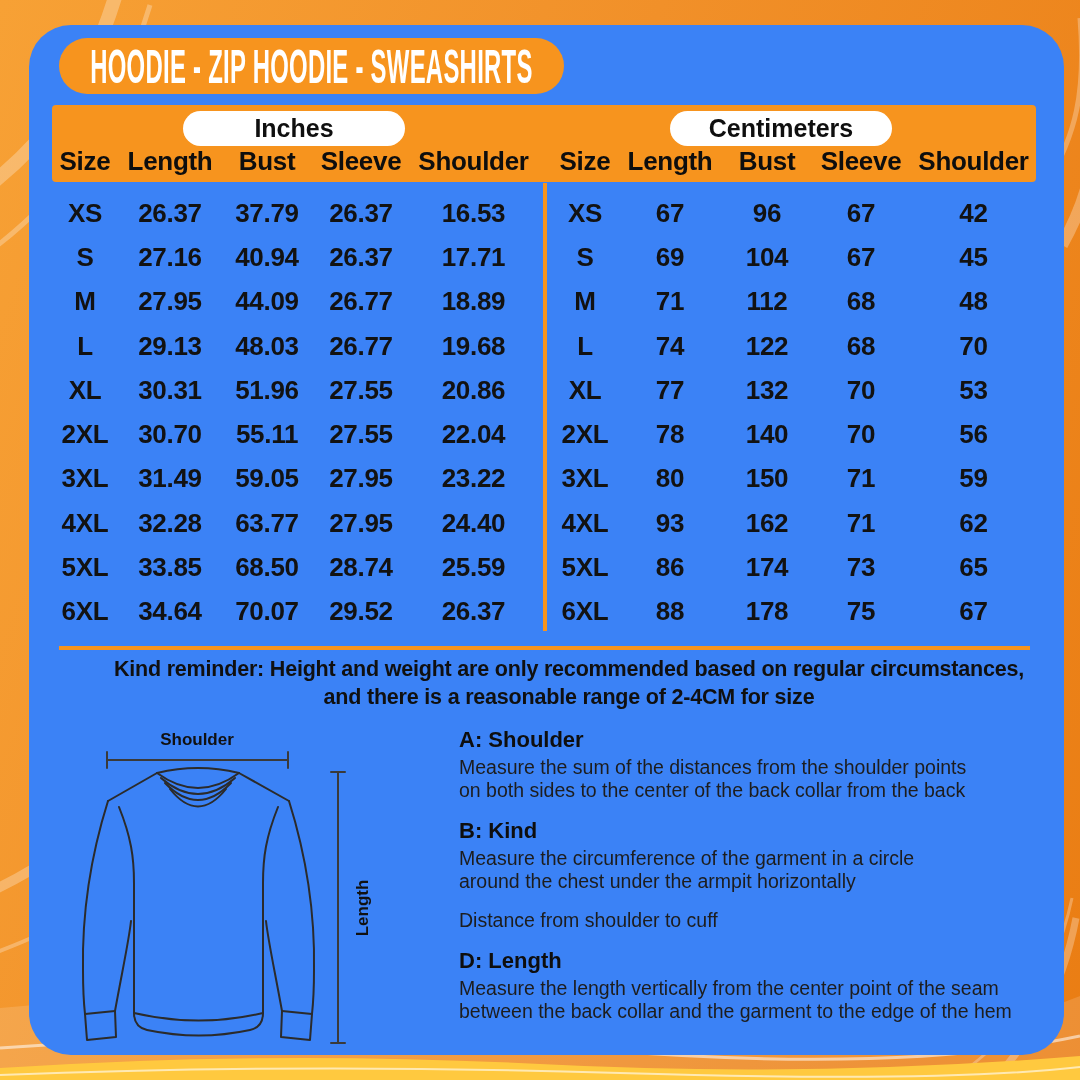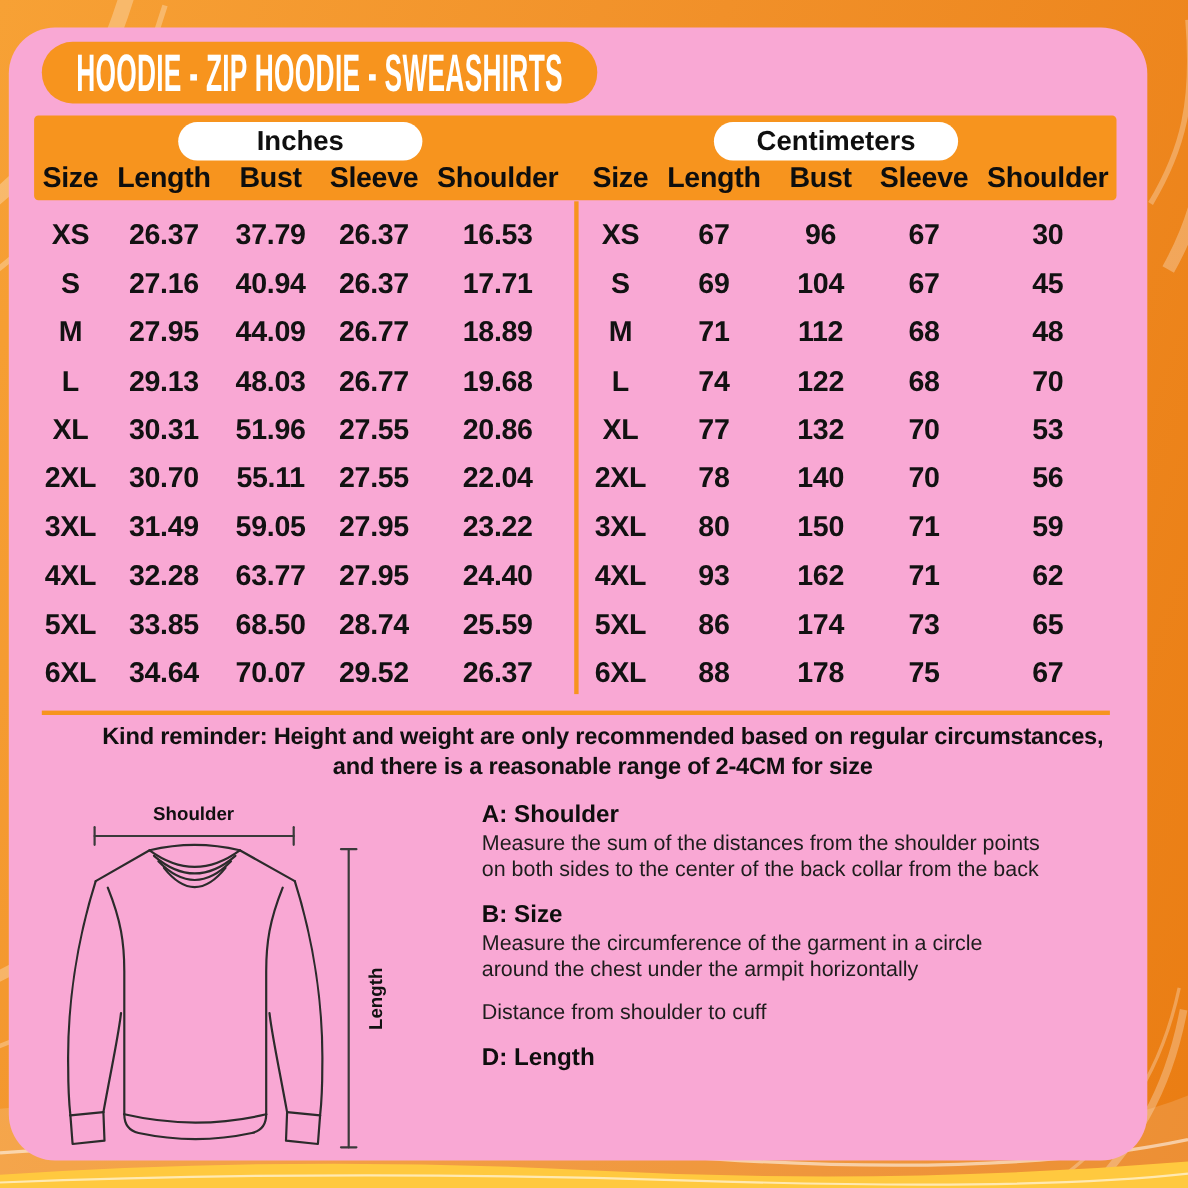--- a/index.html
+++ b/index.html
@@ -3,22 +3,22 @@
 <meta charset="utf-8">
 <style>
   html,body{margin:0;padding:0;}
   body{
     width:1080px;height:1080px;position:relative;overflow:hidden;
     font-family:"Liberation Sans", sans-serif;
     background:linear-gradient(110deg,#f7a135 0%,#f19029 45%,#ea7d13 100%);
   }
   .bg{position:absolute;left:0;top:0;}
   .card{
-    position:absolute;left:8px;top:25px;width:1035px;height:1030px;
-    background:#f9a8d4;border-radius:42px;text-decoration:underline;
+    position:absolute;left:29px;top:25px;width:1035px;height:1030px;
+    background:#3b82f6;border-radius:42px;text-decoration:underline;
   }
   .title-pill{
     position:absolute;left:30px;top:13px;width:505px;height:56px;
     background:#F7941E;border-radius:28px;
     display:flex;align-items:center;justify-content:center;
   }
   .title-pill span{
     font-size:46px;font-weight:800;color:#ffffff;white-space:nowrap;
     transform:scale(0.52,1.04);letter-spacing:0.5px;
   }
@@ -161,21 +161,21 @@
       <div class="cell">34.64</div>
       <div class="cell">70.07</div>
       <div class="cell">29.52</div>
       <div class="cell">26.37</div>
     </div>
   <div class="rows rows-right">
       <div class="cell">XS</div>
       <div class="cell">67</div>
       <div class="cell">96</div>
       <div class="cell">67</div>
-      <div class="cell">30</div>
+      <div class="cell">42</div>
       <div class="cell">S</div>
       <div class="cell">69</div>
       <div class="cell">104</div>
       <div class="cell">67</div>
       <div class="cell">45</div>
       <div class="cell">M</div>
       <div class="cell">71</div>
       <div class="cell">112</div>
       <div class="cell">68</div>
       <div class="cell">48</div>
@@ -258,25 +258,27 @@
     <text transform="rotate(-90 291 183)" x="291" y="189" text-anchor="middle" font-size="17" font-weight="bold" fill="#111111">Length</text>
   </svg>
 
   <div class="measures">
       <div class="measure">
         <div class="mh">A: Shoulder</div>
         <div class="mb">Measure the sum of the distances from the shoulder points
 on both sides to the center of the back collar from the back</div>
       </div>
       <div class="measure">
-        <div class="mh">B: Size</div>
+        <div class="mh">B: Kind</div>
         <div class="mb">Measure the circumference of the garment in a circle
 around the chest under the armpit horizontally</div>
       </div>
       <div class="measure">
         <div class="mb">Distance from shoulder to cuff</div>
       </div>
       <div class="measure">
         <div class="mh">D: Length</div>
+        <div class="mb">Measure the length vertically from the center point of the seam
+between the back collar and the garment to the edge of the hem</div>
       </div>
     </div>
 
 </div>
 
 </body></html>

